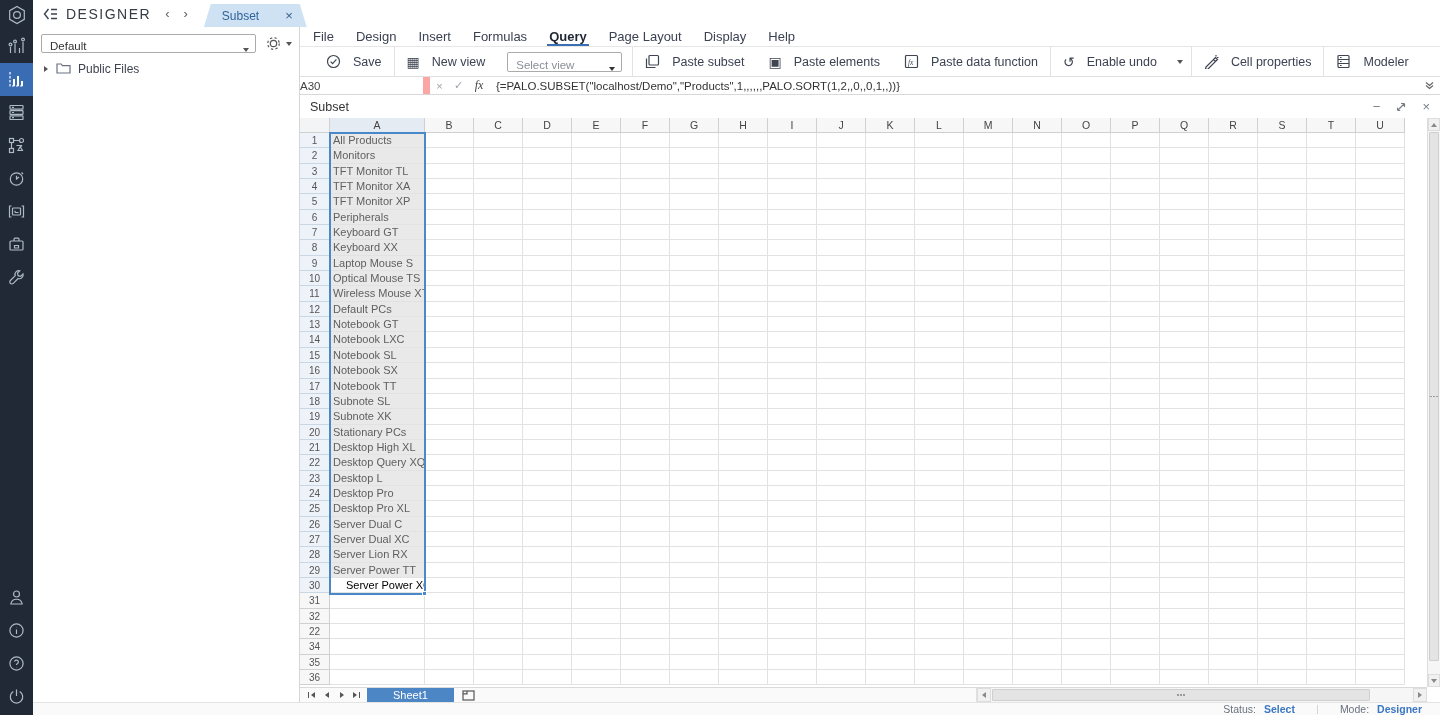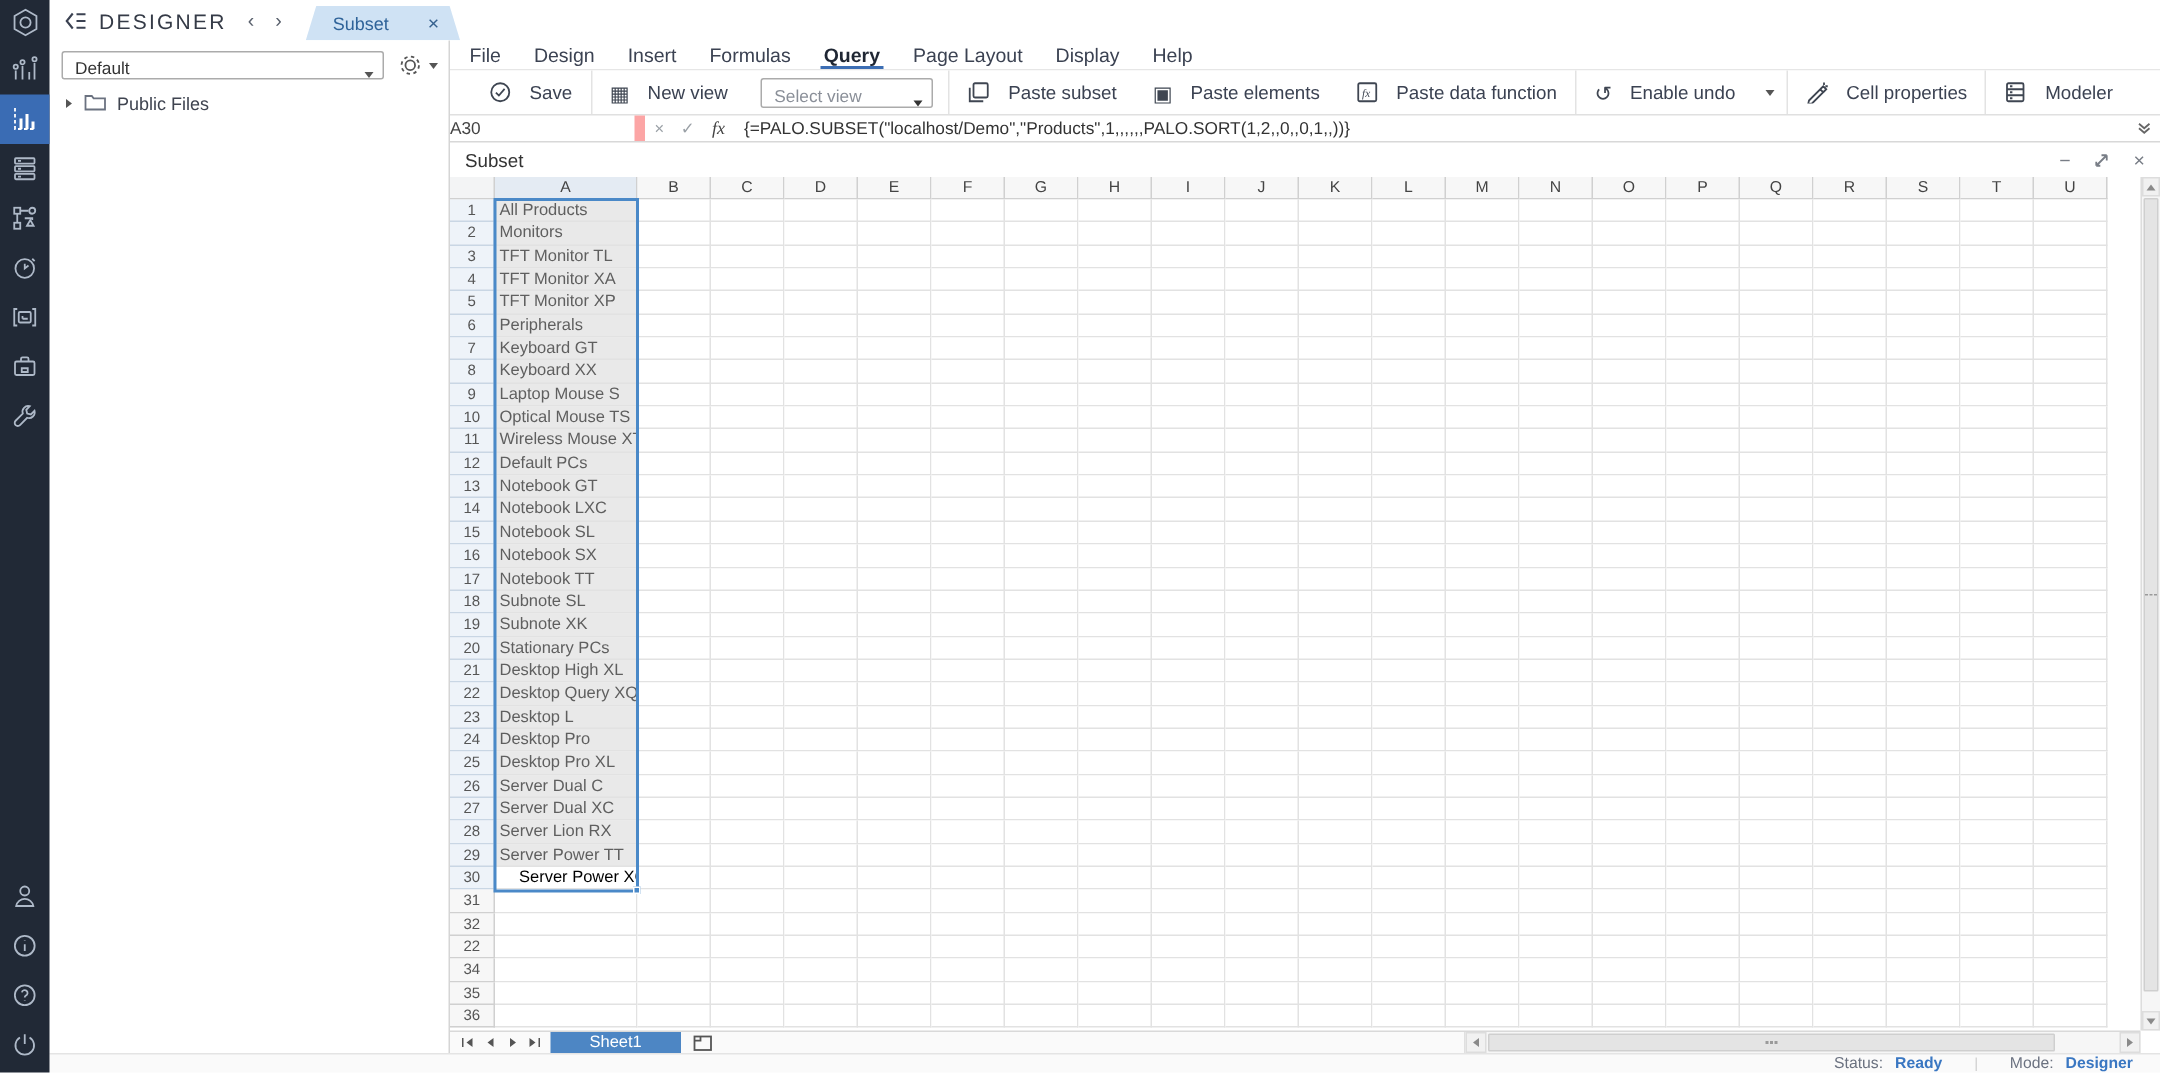--- a/index.html
+++ b/index.html
@@ -1316,17 +1316,17 @@
         <div class="hs-btn right">
             <span class="tri-right"></span>
           </div>
       </div>
     </div>
   </div>
 </div>
 
 <div class="statusbar">
   <span class="sb-label">Status:</span>
-  <span class="sb-value">Ready</span>
+  <span class="sb-value">Select</span>
   <span class="sb-div"></span>
   <span class="sb-label">Mode:</span>
   <span class="sb-value">Designer</span>
 </div>
 
 </body></html>

